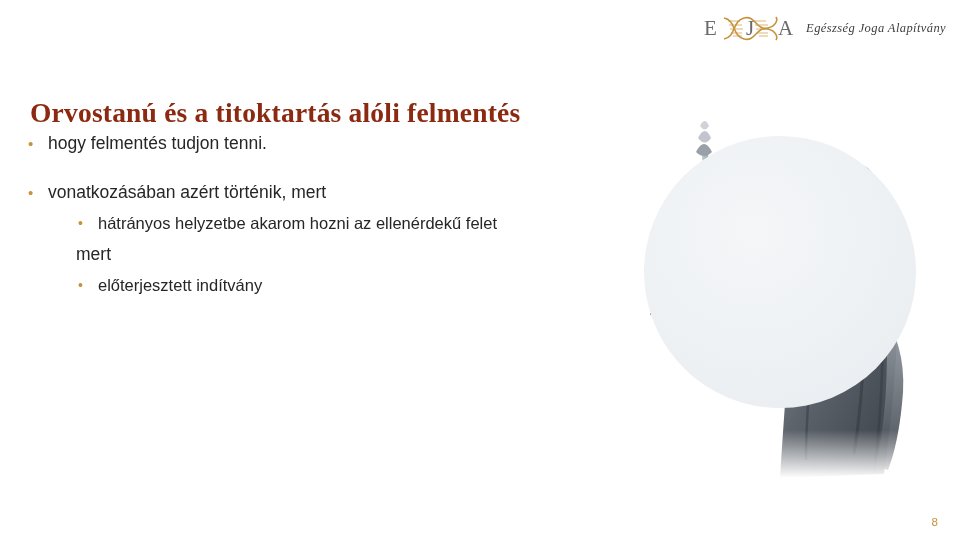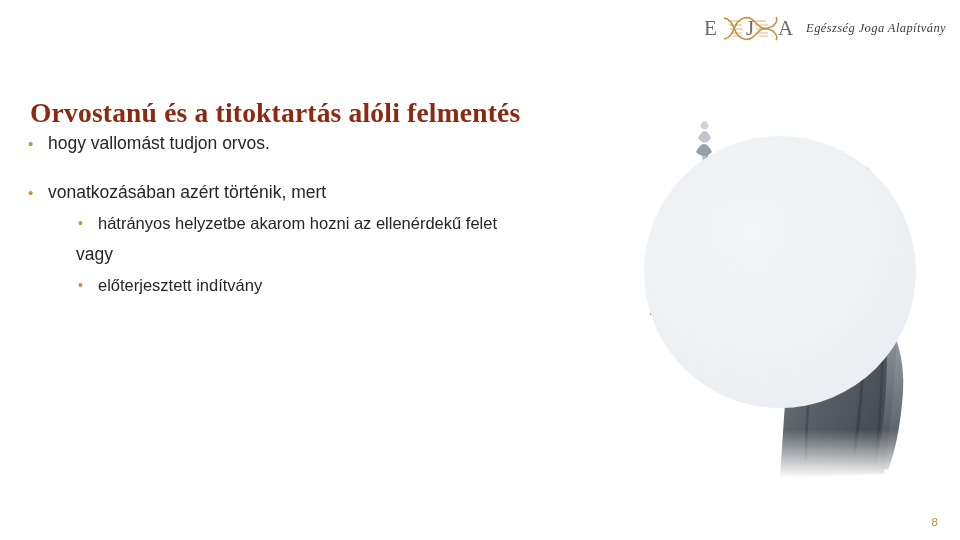--- a/index.html
+++ b/index.html
@@ -170,33 +170,33 @@
     </div>
     <div id="logo-text">Egészség Joga Alapítvány</div>
   </div>
 
   <div id="slide-title">Orvostanú és a titoktartás alóli felmentés</div>
 
   <div id="body-list">
 
     <div class="bullet-l1">
       <span class="dot">•</span>
-      <div>hogy vallomást tudjon orvos.</div>
+      <div>hogy felmentés tudjon tenni.</div>
     </div>
 
     <div class="bullet-l1">
       <span class="dot">•</span>
       <div>vonatkozásában azért történik, mert</div>
 
       <div class="sub-list">
         <div class="bullet-l2">
           <span class="dot">•</span>
           <div>hátrányos helyzetbe akarom hozni az ellenérdekű felet</div>
         </div>
-        <div class="plain-line">vagy</div>
+        <div class="plain-line">mert</div>
         <div class="bullet-l2">
           <span class="dot">•</span>
           <div>előterjesztett indítvány</div>
         </div>
       </div>
     </div>
 
   </div>
 
   <div id="justice-image">

